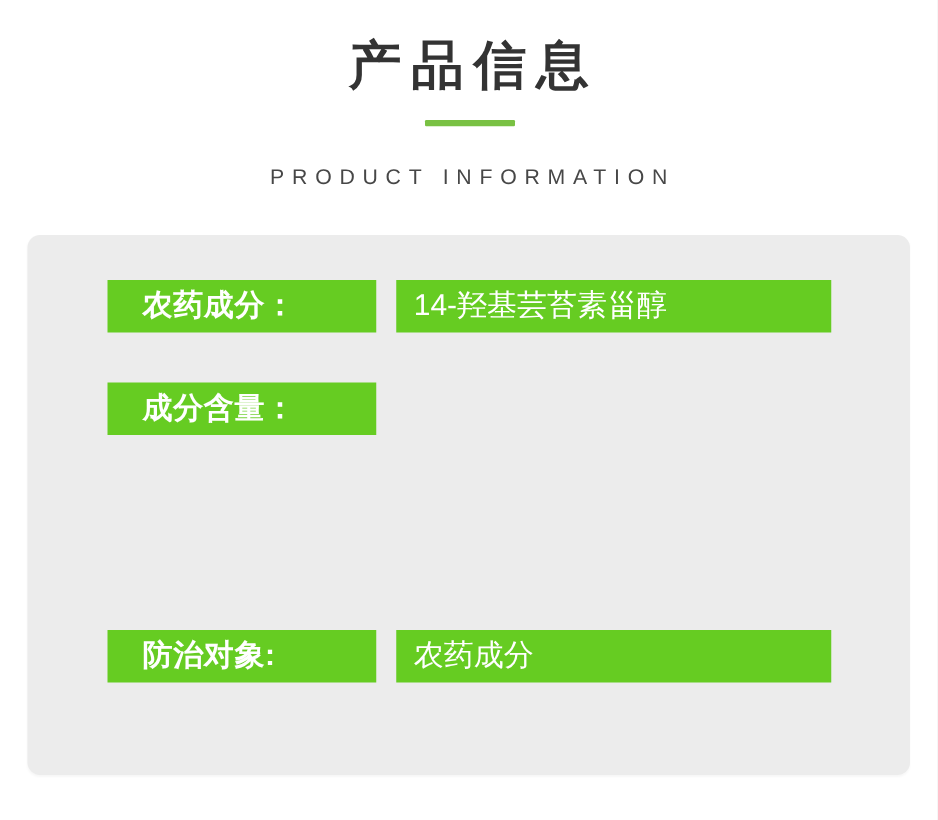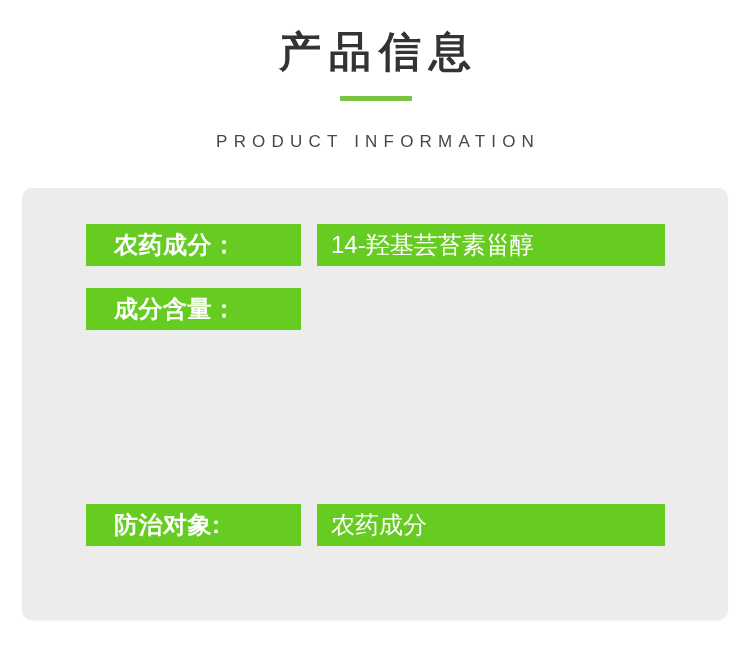--- a/index.html
+++ b/index.html
@@ -86,21 +86,21 @@
 
   .spec-row {
     position: absolute;
     left: 40px;
     width: 630px;
     height: 42px;
     margin-left: 24px;
   }
 
   .spec-row-0 { top: 36px; }
-  .spec-row-1 { top: 100px; padding-left: 34px; }
+  .spec-row-1 { top: 118px; padding-left: 34px; }
   .spec-row-2 { top: 176px; }
   .spec-row-3 { top: 246px; }
   .spec-row-4 { top: 316px; }
 
   .spec-label-box {
     position: absolute;
     left: 0;
     top: 0;
     width: 215px;
     height: 42px;

